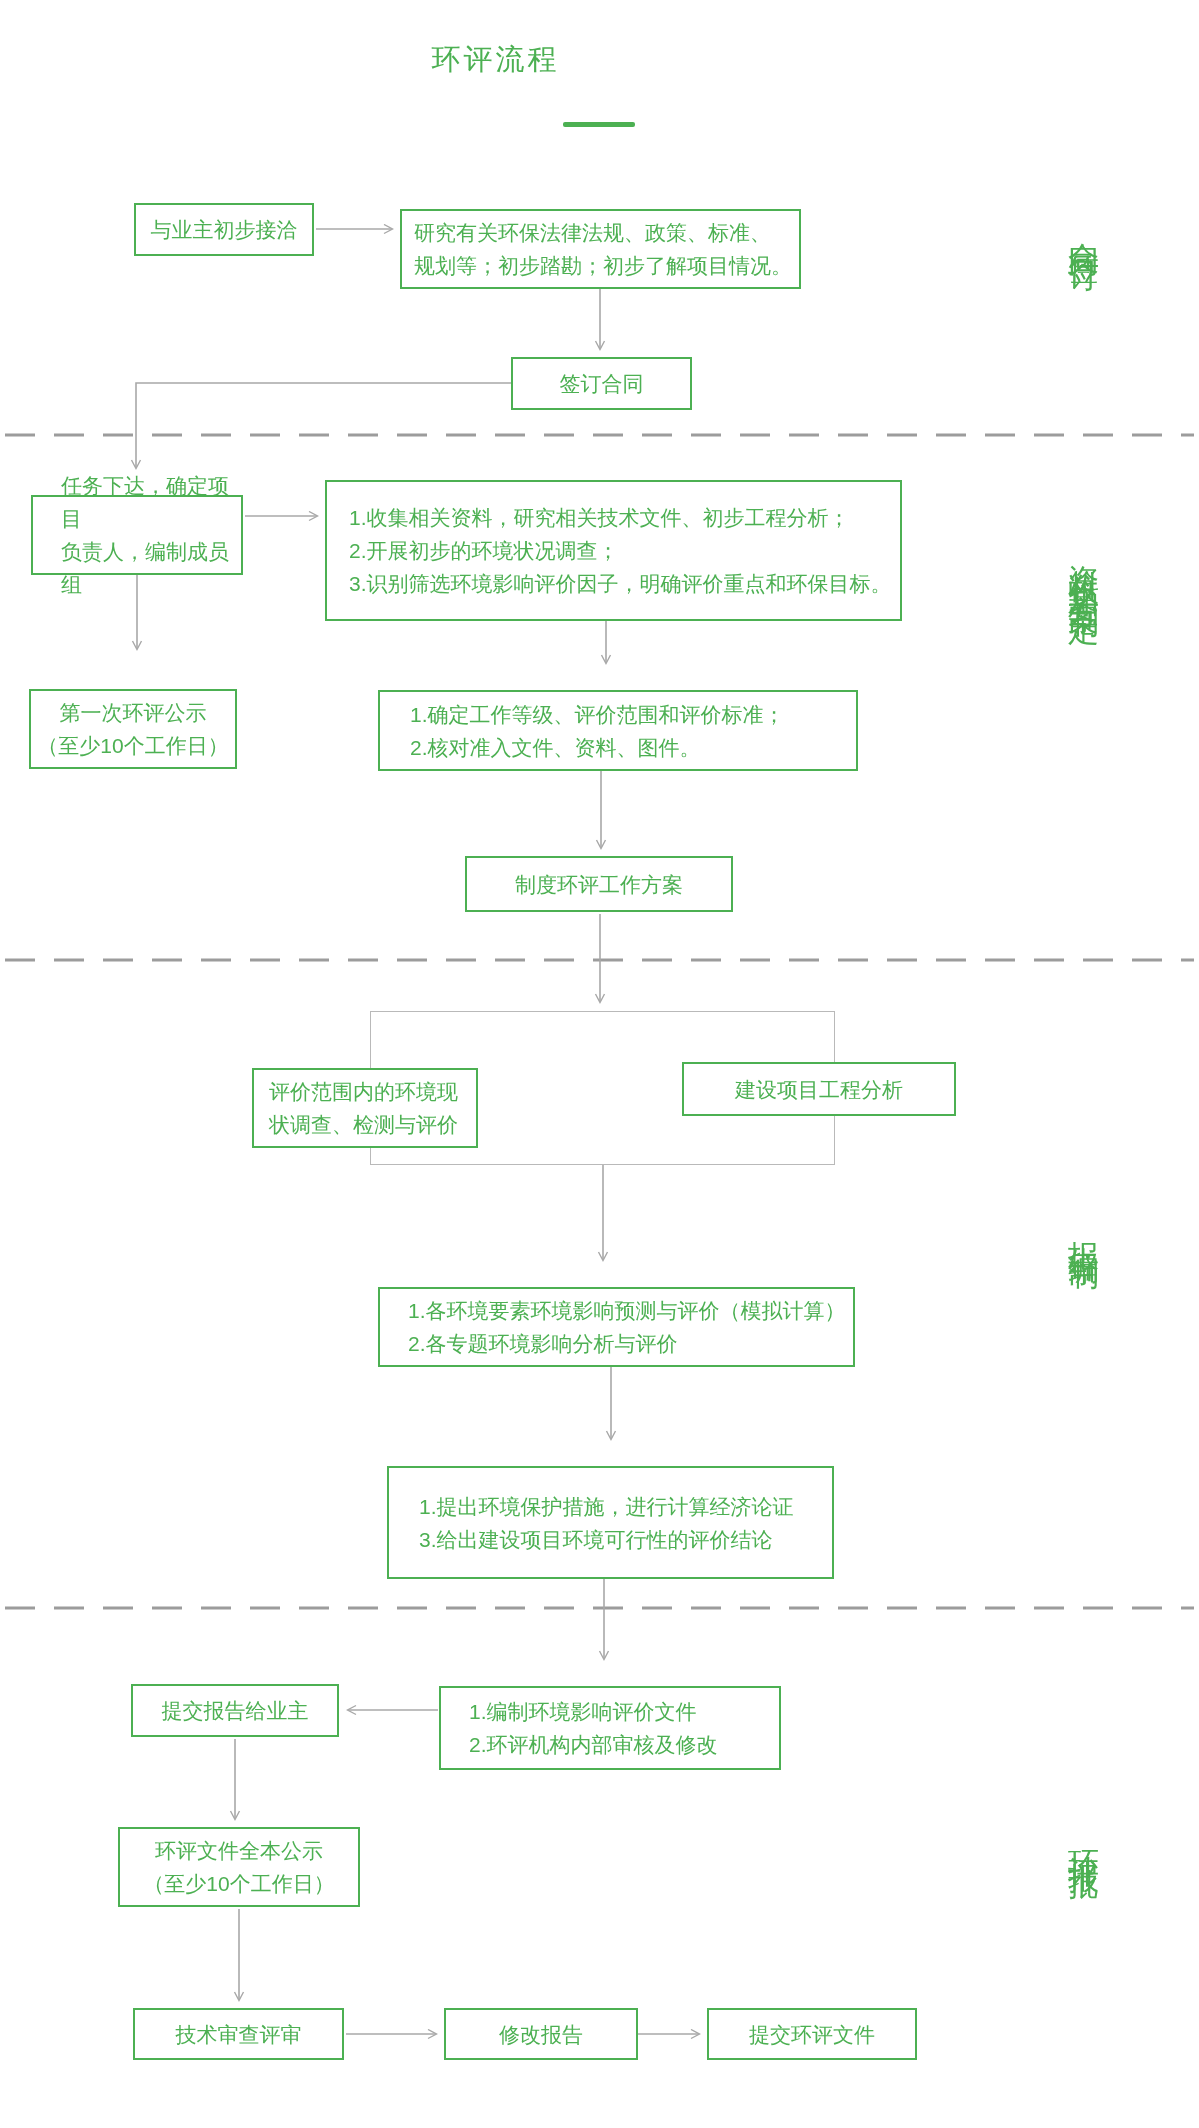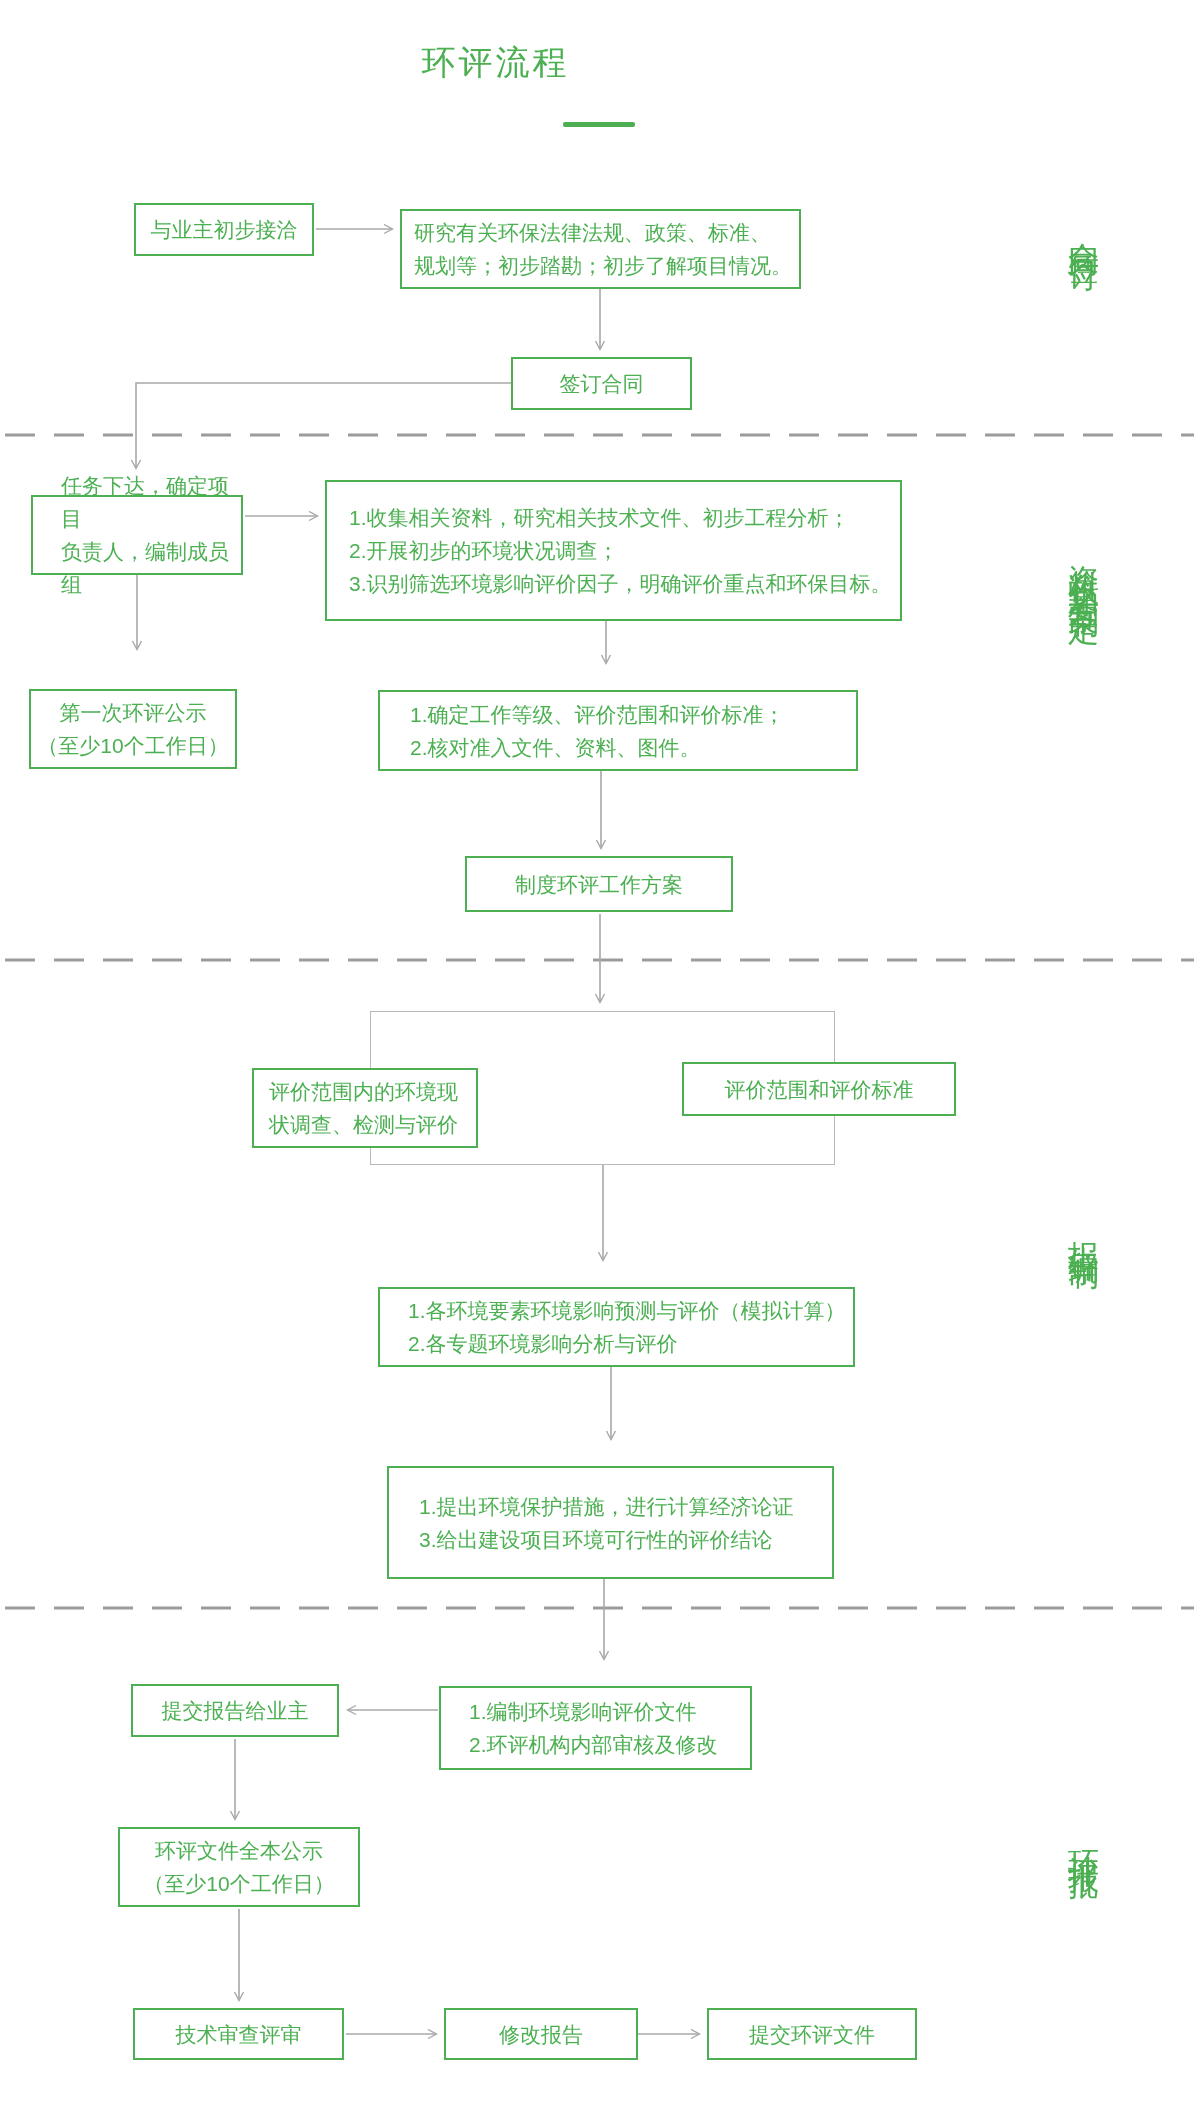--- a/index.html
+++ b/index.html
@@ -12,21 +12,21 @@
   #canvas{
     position:relative;
     width:1199px;height:2128px;
     background:#ffffff;
     font-family:"Liberation Sans", sans-serif;
     overflow:hidden;
   }
   #page-title{
     position:absolute;left:0;top:40px;width:991px;
     text-align:center;
-    font-size:34px;font-weight:500;
+    font-size:29px;font-weight:500;
     color:var(--green);
     letter-spacing:3px;
   }
   #title-underline{
     position:absolute;left:563px;top:122px;width:72px;height:5px;
     background:var(--green);border-radius:2px;
   }
   svg.overlay{
     position:absolute;left:0;top:0;width:1199px;height:2128px;
     pointer-events:none;
@@ -148,34 +148,34 @@
   <div class="box center" style="left:465px;top:856px;width:268px;height:56px;">
     <span class="line">制度环评工作方案</span>
   </div>
 
   <div class="box left" style="left:252px;top:1049px;width:226px;height:80px;padding-left:15px;">
     <span class="line">评价范围内的环境现</span>
     <span class="line">状调查、检测与评价</span>
   </div>
 
   <div class="box center" style="left:682px;top:1062px;width:274px;height:54px;">
-    <span class="line">评价范围和评价标准</span>
+    <span class="line">建设项目工程分析</span>
   </div>
 
   <div class="box left" style="left:378px;top:1268px;width:477px;height:80px;padding-left:28px;">
     <span class="line">1.各环境要素环境影响预测与评价（模拟计算）</span>
     <span class="line">2.各专题环境影响分析与评价</span>
   </div>
 
   <div class="box left" style="left:387px;top:1447px;width:447px;height:113px;padding-left:30px;">
     <span class="line">1.提出环境保护措施，进行计算经济论证</span>
     <span class="line">3.给出建设项目环境可行性的评价结论</span>
   </div>
 
-  <div class="box left" style="left:439px;top:1667px;width:313px;height:84px;padding-left:28px;">
+  <div class="box left" style="left:439px;top:1667px;width:342px;height:84px;padding-left:28px;">
     <span class="line">1.编制环境影响评价文件</span>
     <span class="line">2.环评机构内部审核及修改</span>
   </div>
 
   <div class="box center" style="left:131px;top:1684px;width:208px;height:53px;">
     <span class="line">提交报告给业主</span>
   </div>
 
   <div class="box center" style="left:118px;top:1827px;width:242px;height:80px;">
     <span class="line">环评文件全本公示</span>

